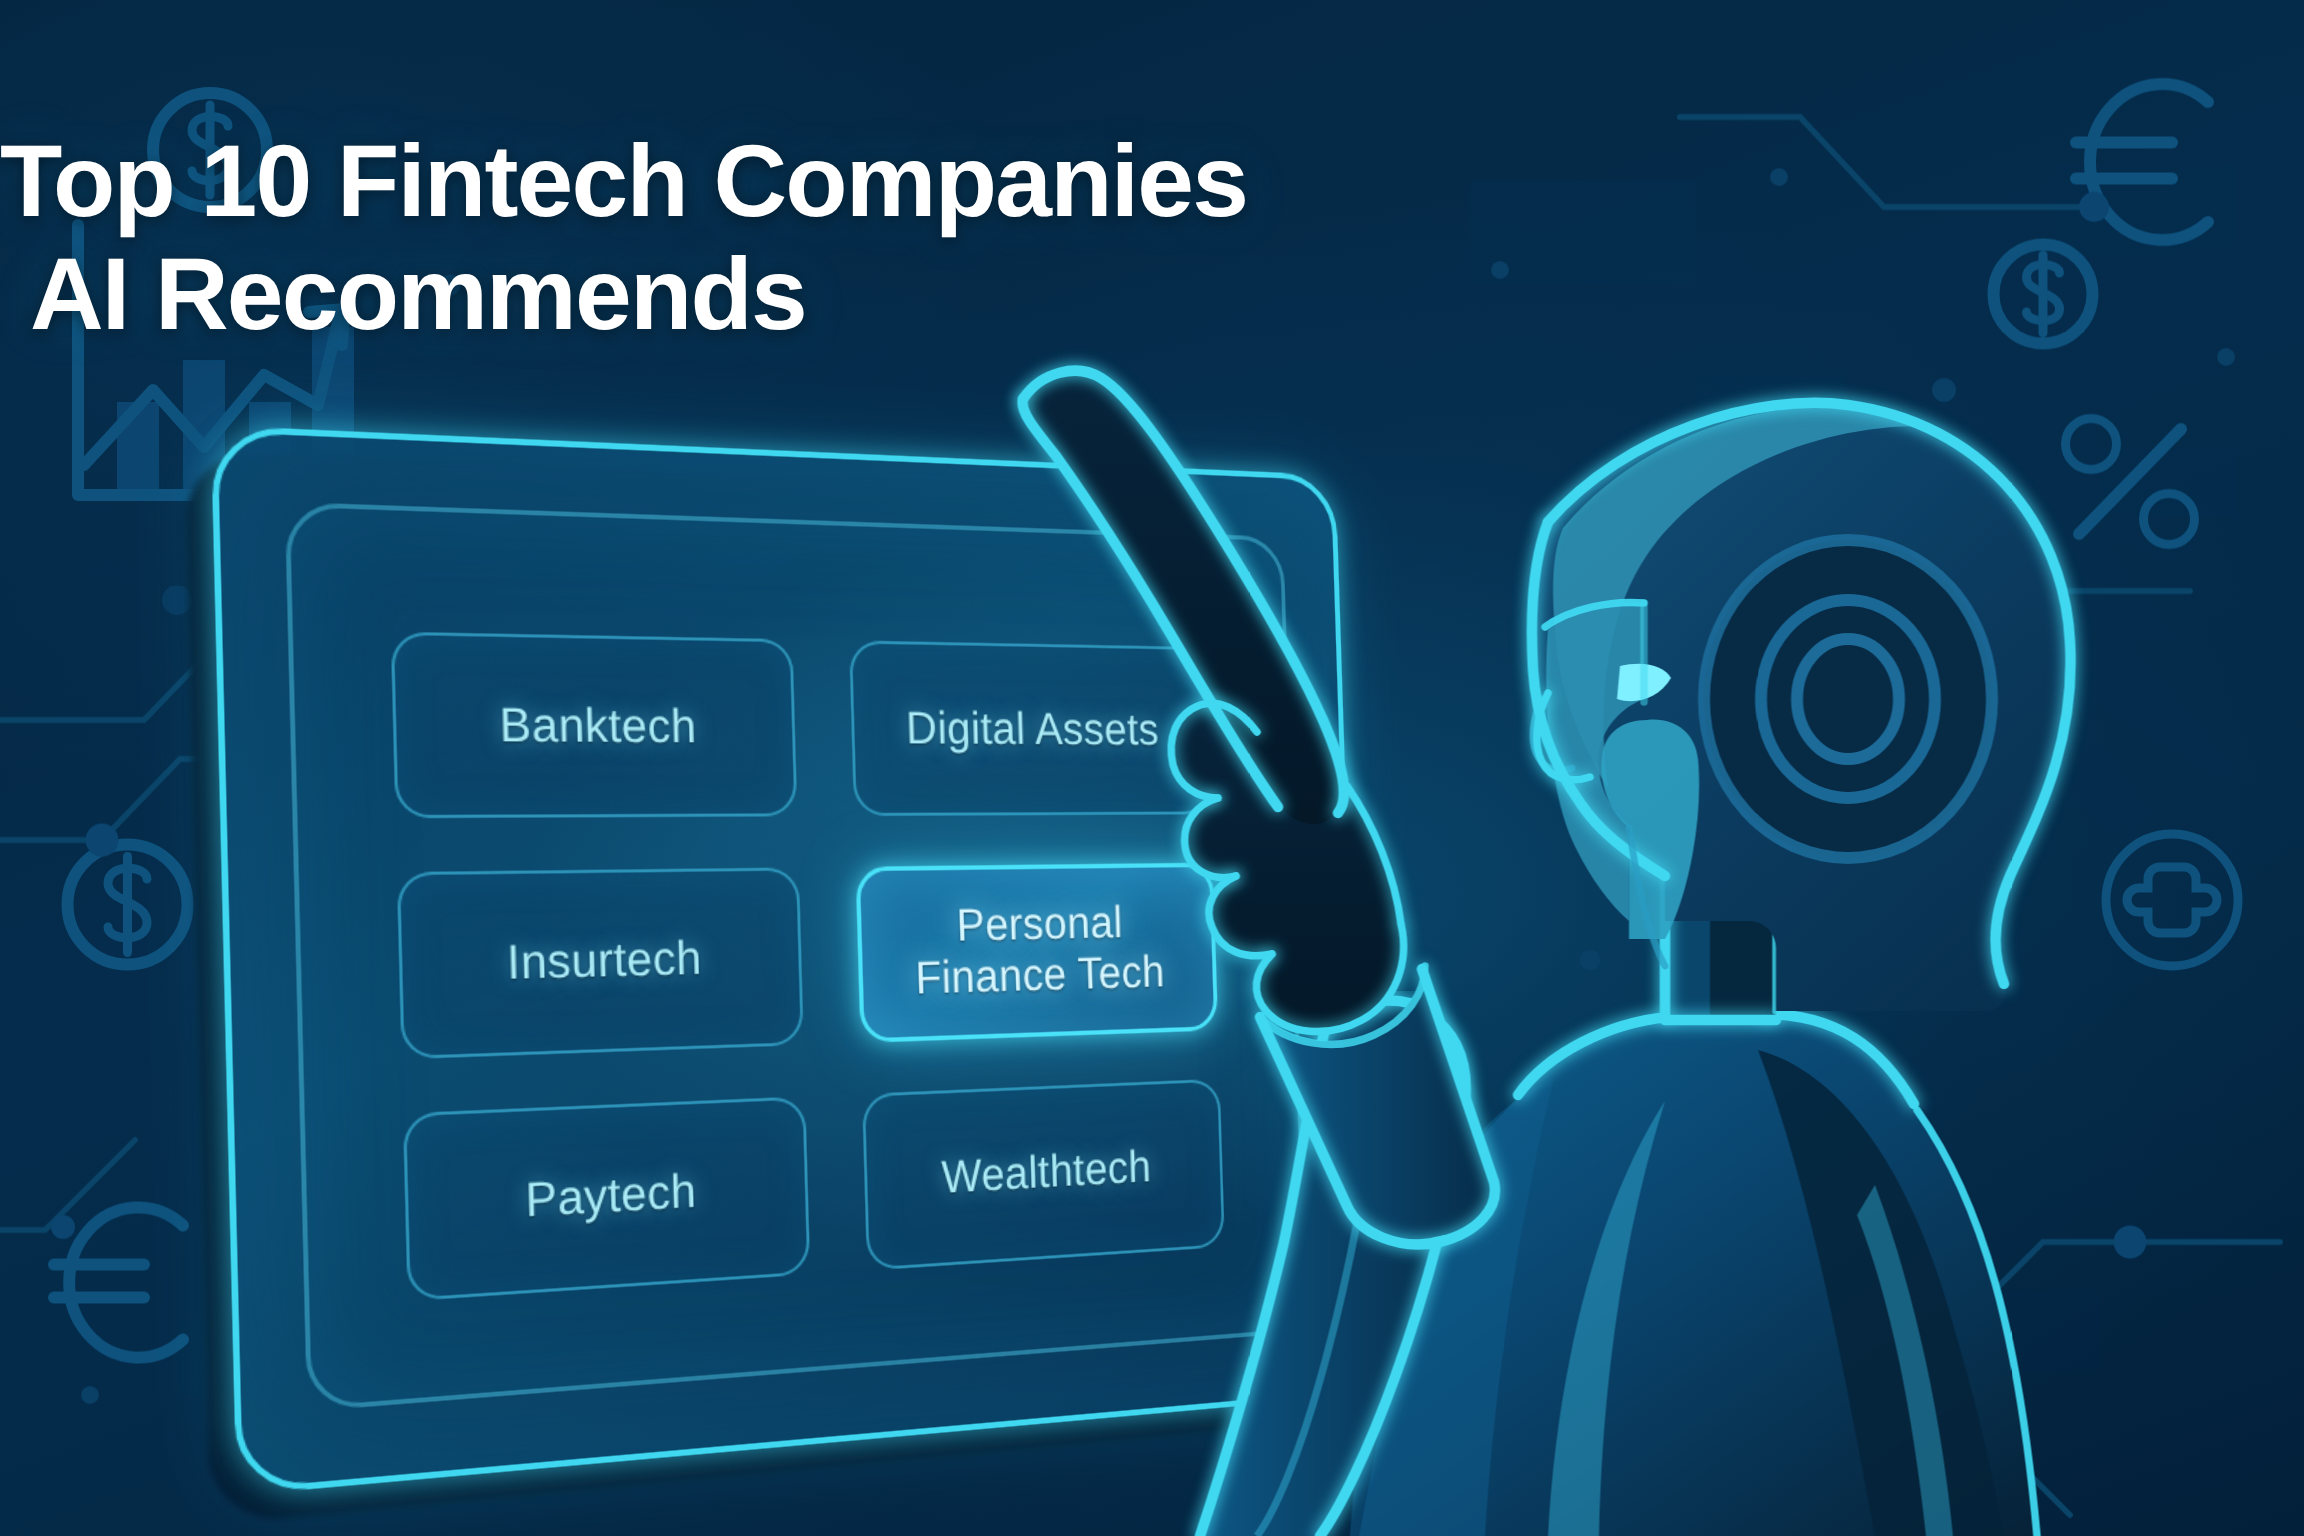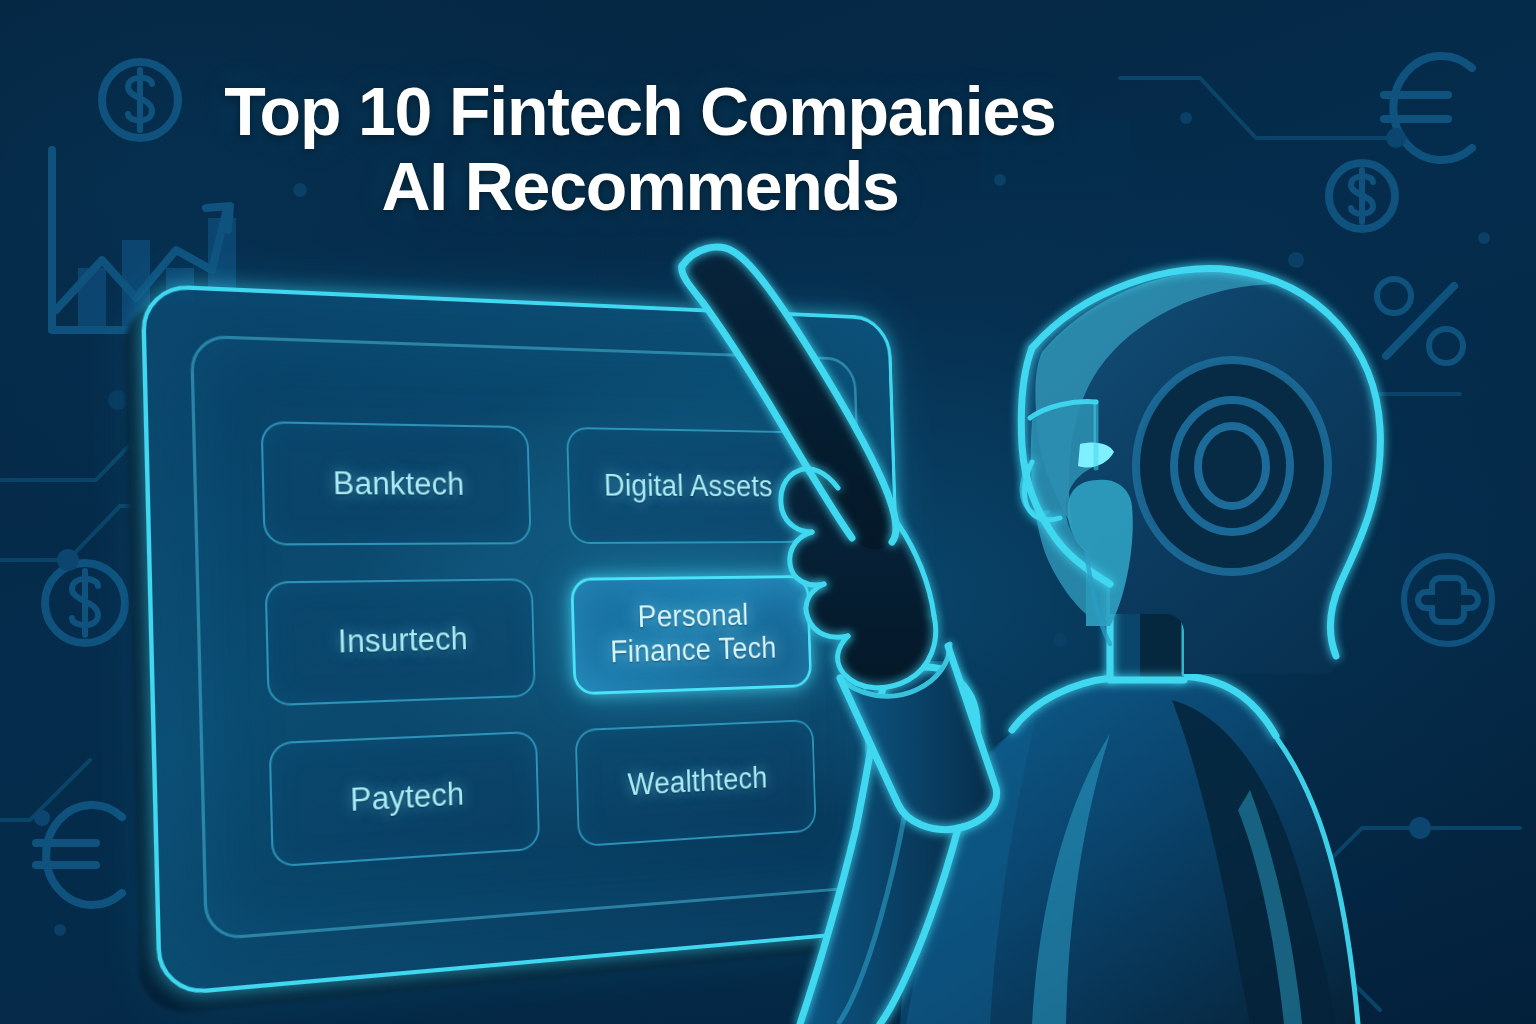--- a/index.html
+++ b/index.html
@@ -16,30 +16,30 @@
       linear-gradient(160deg, #04253f 0%, #052c4c 42%, #042a48 70%, #03203a 100%);
     overflow:hidden;
   }
 
   
   .bg-deco{ position:absolute; inset:0; pointer-events:none; }
   .bg-deco svg{ position:absolute; inset:0; width:100%; height:100%; }
 
   
   .title-block{
-    position:absolute; left:0; top:74px; width:1280px;
-    text-align:center; z-index:40;
+    position:absolute; left:0; top:84px; width:1280px;
+    z-index:40;
   }
   .title-line{
     color:#ffffff; font-weight:bold; font-size:68px; line-height:1.1;
     letter-spacing:-1.2px;
     text-shadow:0 2px 10px rgba(0,0,0,.45), 0 0 34px rgba(60,190,230,.16);
     white-space:nowrap;
   }
-  .title-line.second{ font-size:68px; }
+  .title-line.second{ font-size:68px;padding-left:20px; }
 
   
   .panel-wrap{
     position:absolute; left:158px; top:300px; width:790px; height:660px;
     z-index:20;
     transform: perspective(1700px) rotateY(19deg) rotateZ(-1.2deg) rotateX(1.5deg);
     transform-style:preserve-3d;
   }
   .panel-shadow{
     position:absolute; left:-16px; top:16px; width:100%; height:100%;

